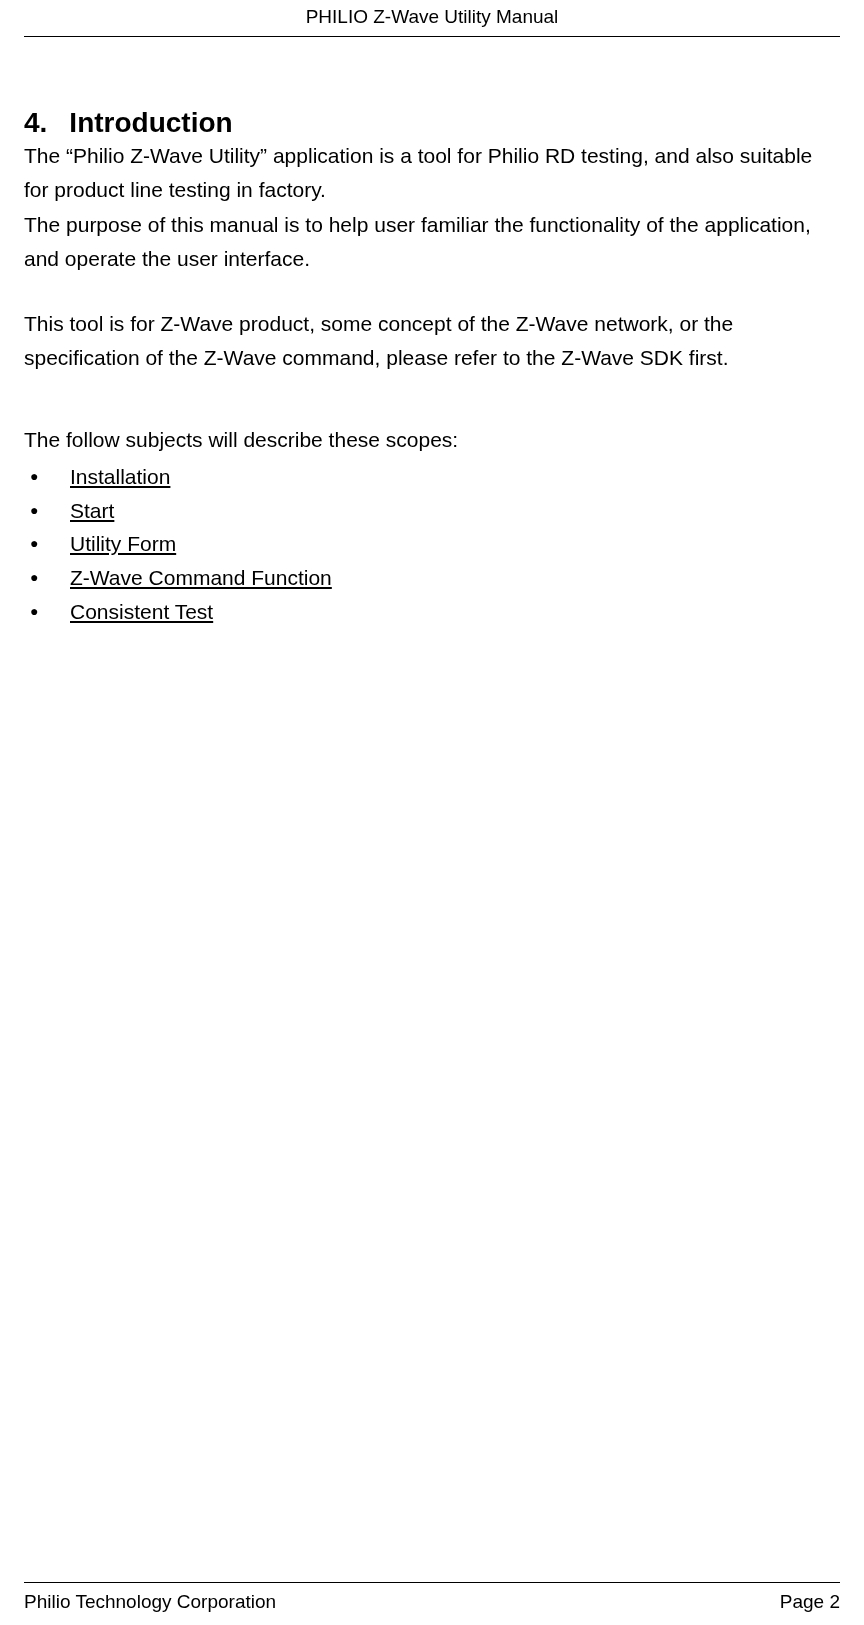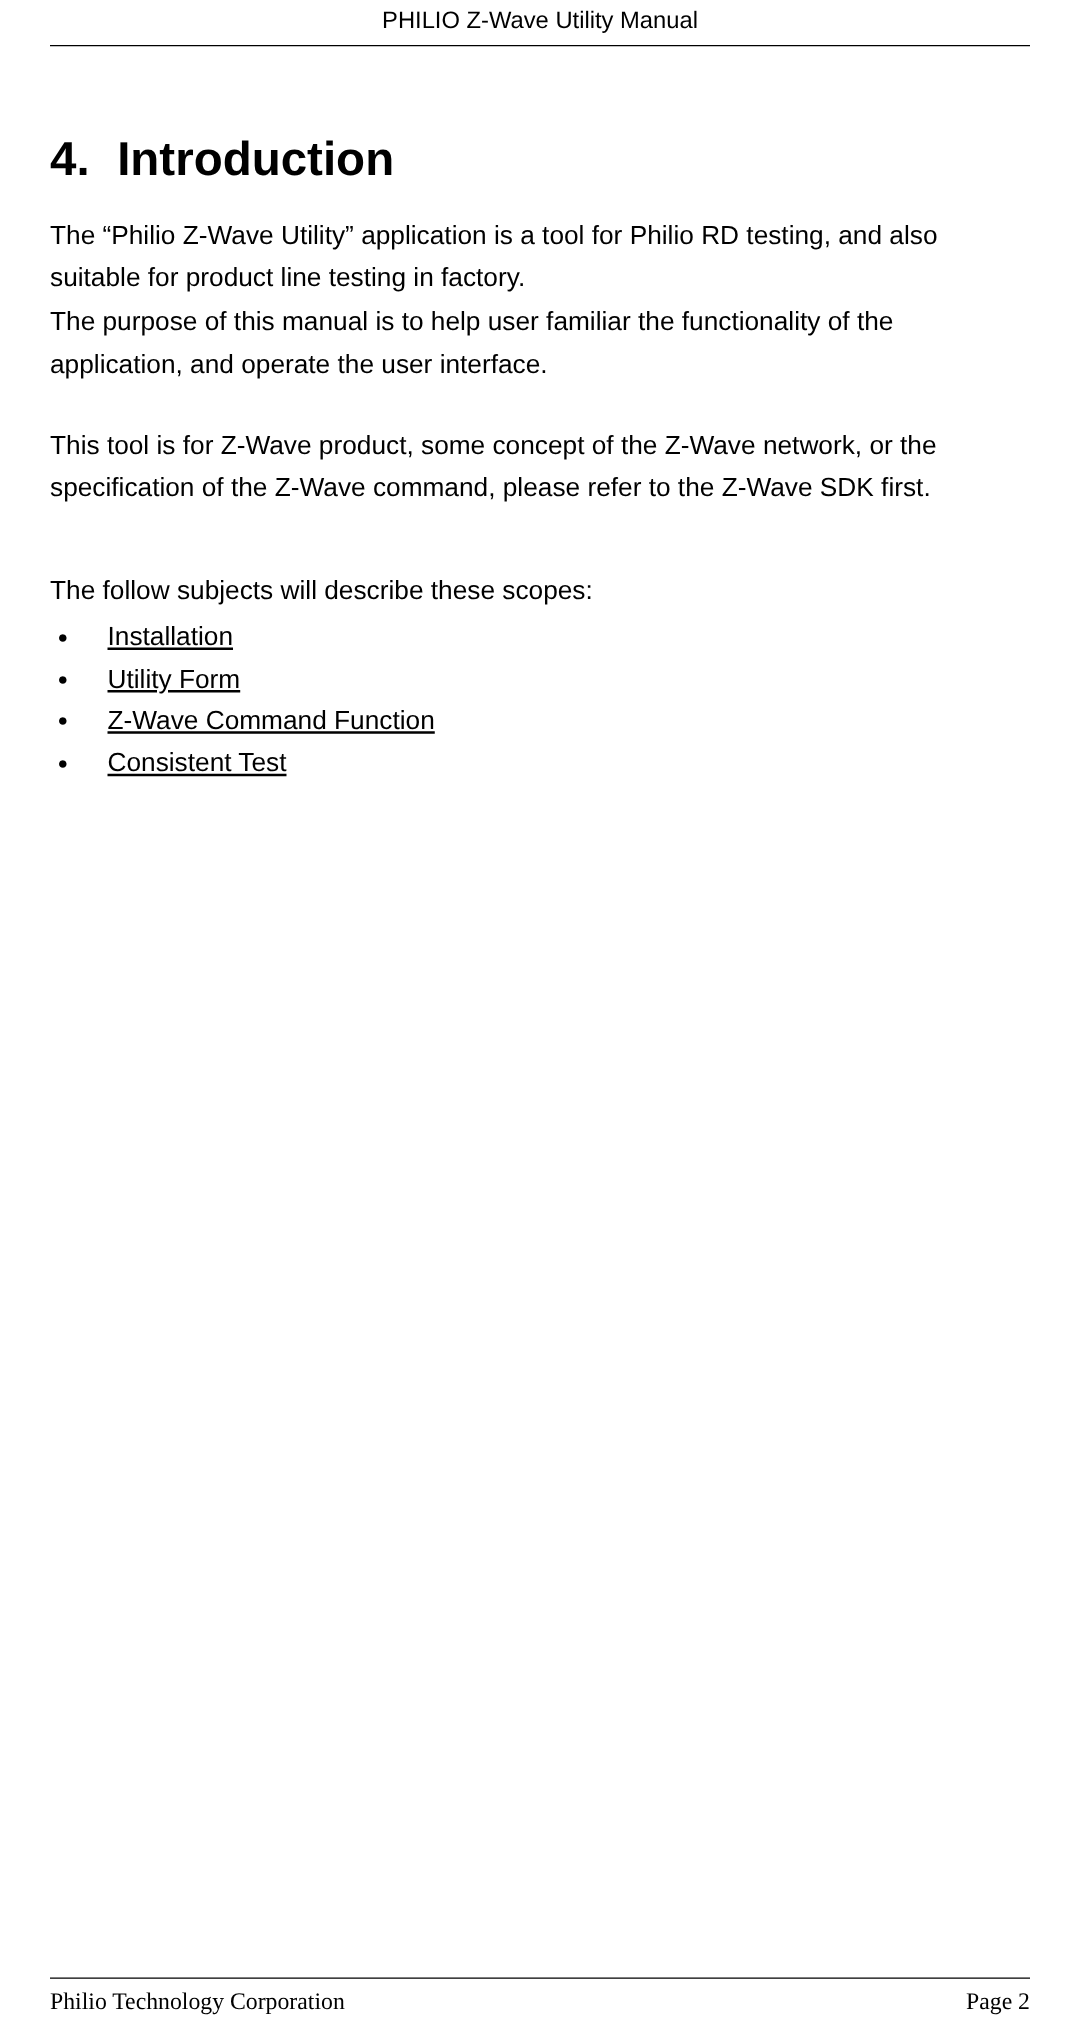--- a/index.html
+++ b/index.html
@@ -8,39 +8,38 @@
       font-family: Verdana, Geneva, sans-serif;
       background: #fff;
       color: #000;
     }
     .page {
       width: 864px;
       min-height: 1625px;
       margin: 0 auto;
       position: relative;
       box-sizing: border-box;
-      padding: 0 40px;
+      padding: 0 24px;
       display: flex;
       flex-direction: column;
     }
     .header {
       text-align: center;
       font-size: 19px;
       padding-top: 6px;
       padding-bottom: 8px;
       border-bottom: 1.5px solid #000;
     }
     .content {
       flex: 1 0 auto;
       padding-top: 70px;
     }
     .section-heading {
-      font-size: 38px;
+      font-size: 28px;
       font-weight: bold;
-      margin-bottom: 22px;
     }
     .section-heading .num {
       display: inline-block;
       margin-right: 22px;
     }
     .body-text {
       font-size: 21px;
       line-height: 1.6;
       margin: 0 0 2px 0;
     }
@@ -70,21 +69,20 @@
       font-size: 14px;
       line-height: 33px;
     }
     .footer-rule {
       border-top: 1.5px solid #000;
       margin-top: 4px;
     }
     .footer {
       flex-shrink: 0;
       padding-bottom: 12px;
-      font-family: Liberation Serif, serif;
     }
     .footer-line {
       display: flex;
       justify-content: space-between;
       font-size: 19px;
       padding-top: 8px;
     }
     .confidential {
       text-align: center;
       font-size: 24px;
@@ -113,20 +111,21 @@
     </div>
 
     <div class="body-block" style="margin-top:32px;">
       <p class="body-text">This tool is for Z-Wave product, some concept of the Z-Wave network, or the specification of the Z-Wave command, please refer to the Z-Wave SDK first.</p>
     </div>
 
     <p class="body-text">The follow subjects will describe these scopes:</p>
 
     <ul class="scope-list">
       <li>Installation</li>
+      <li>Start</li>
       <li>Utility Form</li>
       <li>Z-Wave Command Function</li>
       <li>Consistent Test</li>
     </ul>
 
   </div>
 
   <div class="footer">
     <div class="footer-rule"></div>
     <div class="footer-line">

